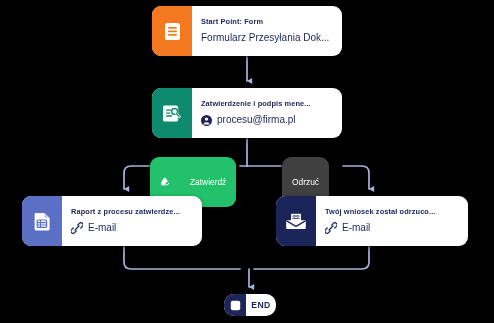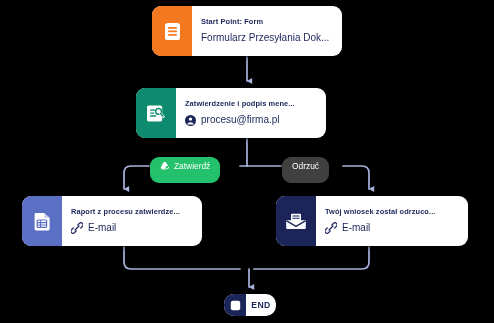--- a/index.html
+++ b/index.html
@@ -19,30 +19,30 @@
   .title{font-size:7.4px;font-weight:bold;color:#1b2559;letter-spacing:.1px;
          white-space:nowrap;overflow:hidden;text-overflow:ellipsis;line-height:1.2;}
   .sub{display:flex;align-items:center;gap:5px;margin-top:6px;}
   .sub .txt{font-size:10px;color:#1b2559;white-space:nowrap;overflow:hidden;
             text-overflow:ellipsis;line-height:1.2;}
   .sub svg{flex:0 0 auto;}
 
   
   #node-start{left:152px;top:6px;width:190px;height:50px;}
   #node-start .ico{width:40px;background:#F4781F;}
-  #node-approval{left:136px;top:88px;width:190px;height:50px;}
+  #node-approval{left:152px;top:88px;width:190px;height:50px;}
   #node-approval .ico{width:40px;background:#0E8A6E;}
   #node-report{left:22px;top:196px;width:180px;height:50px;}
   #node-report .ico{width:40px;background:#5B6FC4;}
   #node-reject{left:276px;top:196px;width:192px;height:50px;}
   #node-reject .ico{width:40px;background:#1B2559;}
 
   
-  .pill{position:absolute;display:flex;align-items:flex-start;gap:4px;height:18px;
-        padding:4px 10px;border-radius:9px;font-size:8.4px;color:#fff;
+  .pill{position:absolute;display:flex;align-items:center;gap:20px;height:18px;
+        padding:16px 10px;border-radius:9px;font-size:8.4px;color:#fff;
         white-space:nowrap;box-shadow:0 1px 3px rgba(0,0,0,.4);}
   #pill-approve{left:150px;top:157px;background:#23C16B;}
   #pill-reject{left:282px;top:157px;background:#404040;}
 
   
   #node-end{position:absolute;left:224px;top:294px;width:52px;height:22px;
             display:flex;background:#ffffff;border-radius:10px;overflow:hidden;
             box-shadow:0 2px 4px rgba(0,0,0,.45);}
   #node-end .ico{width:22px;background:#1B2559;}
   #node-end .lbl{flex:1;display:flex;align-items:center;justify-content:center;

